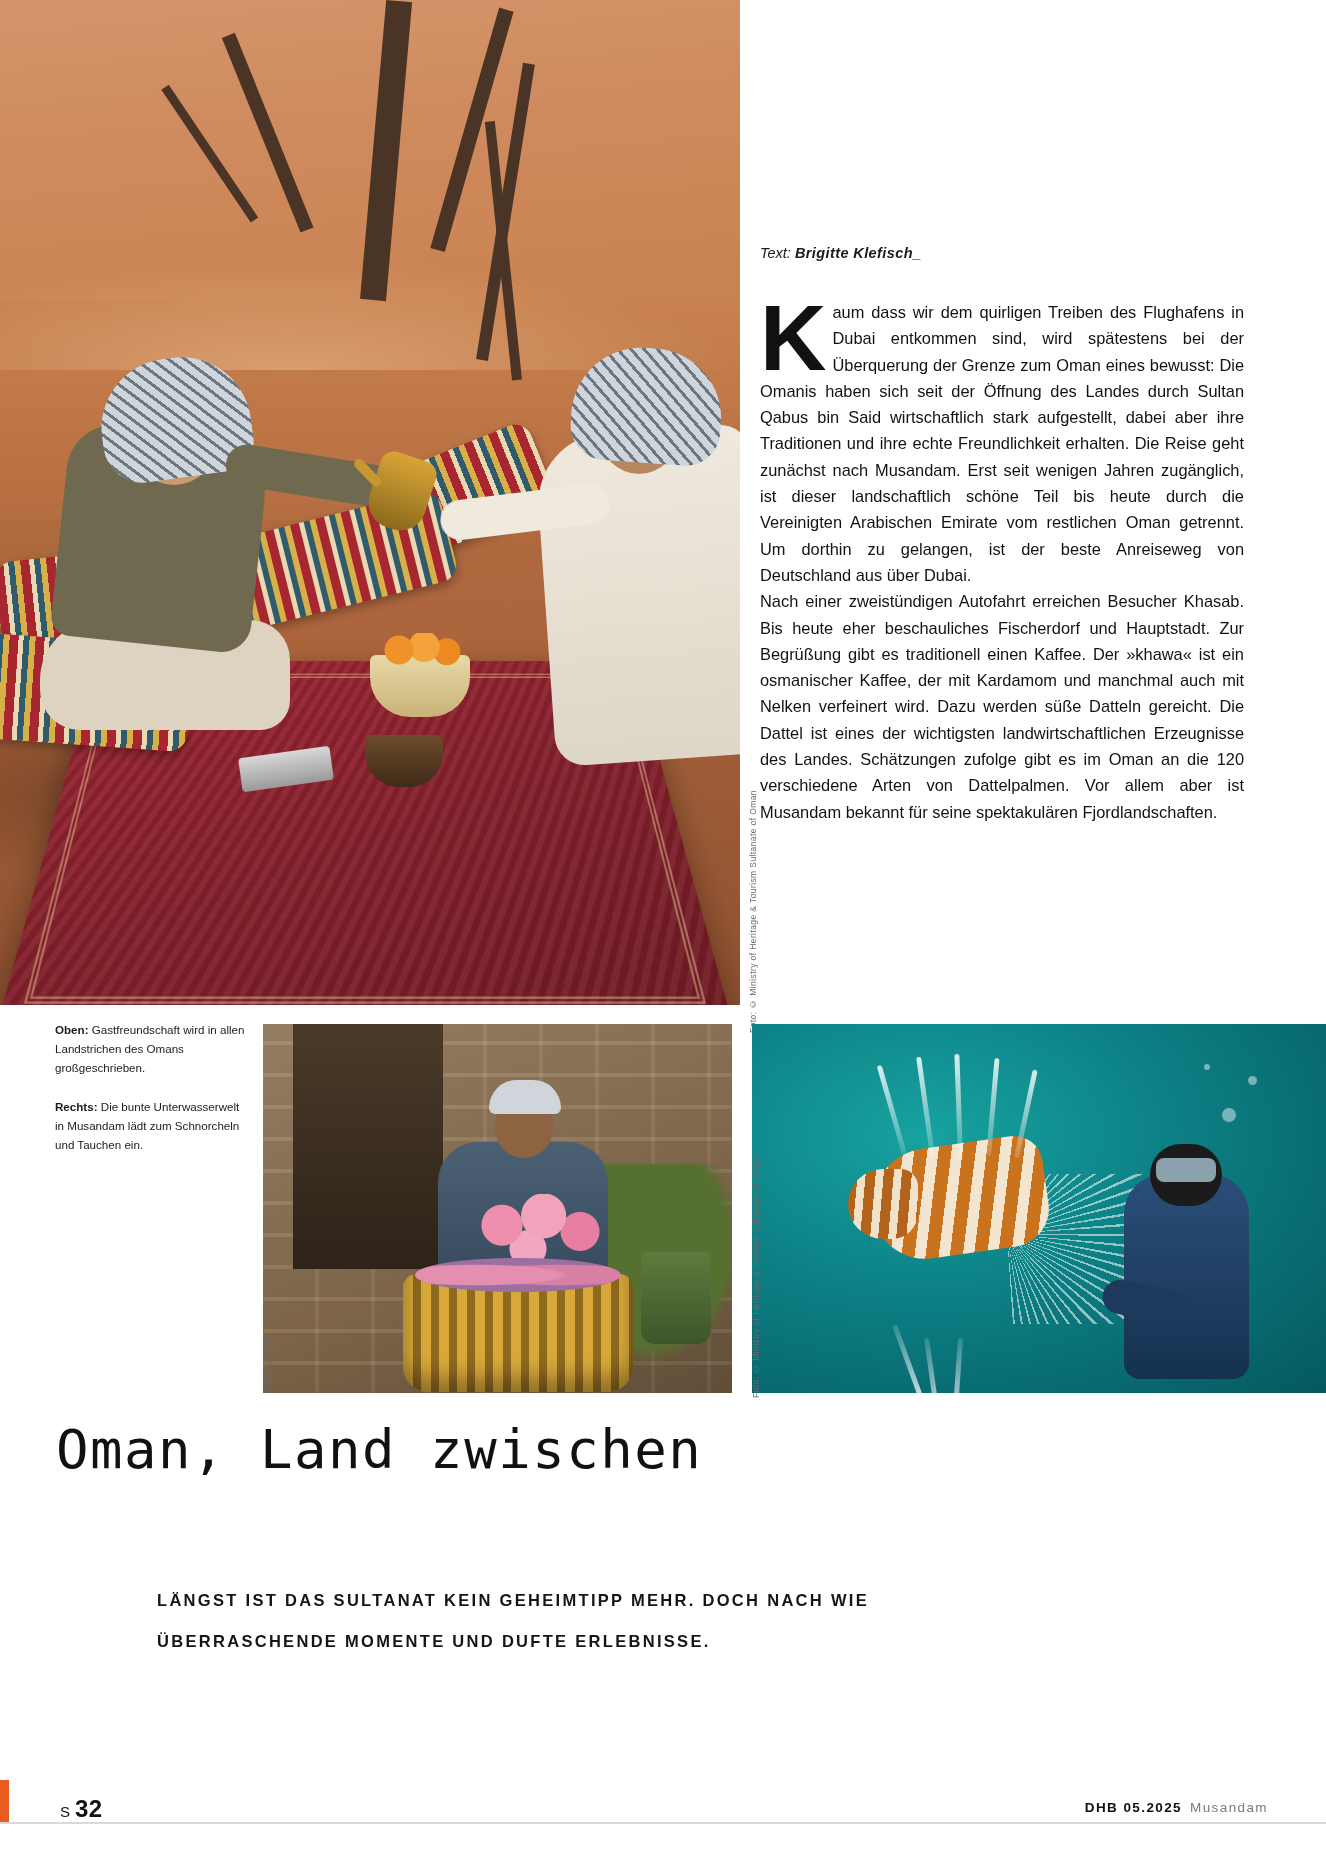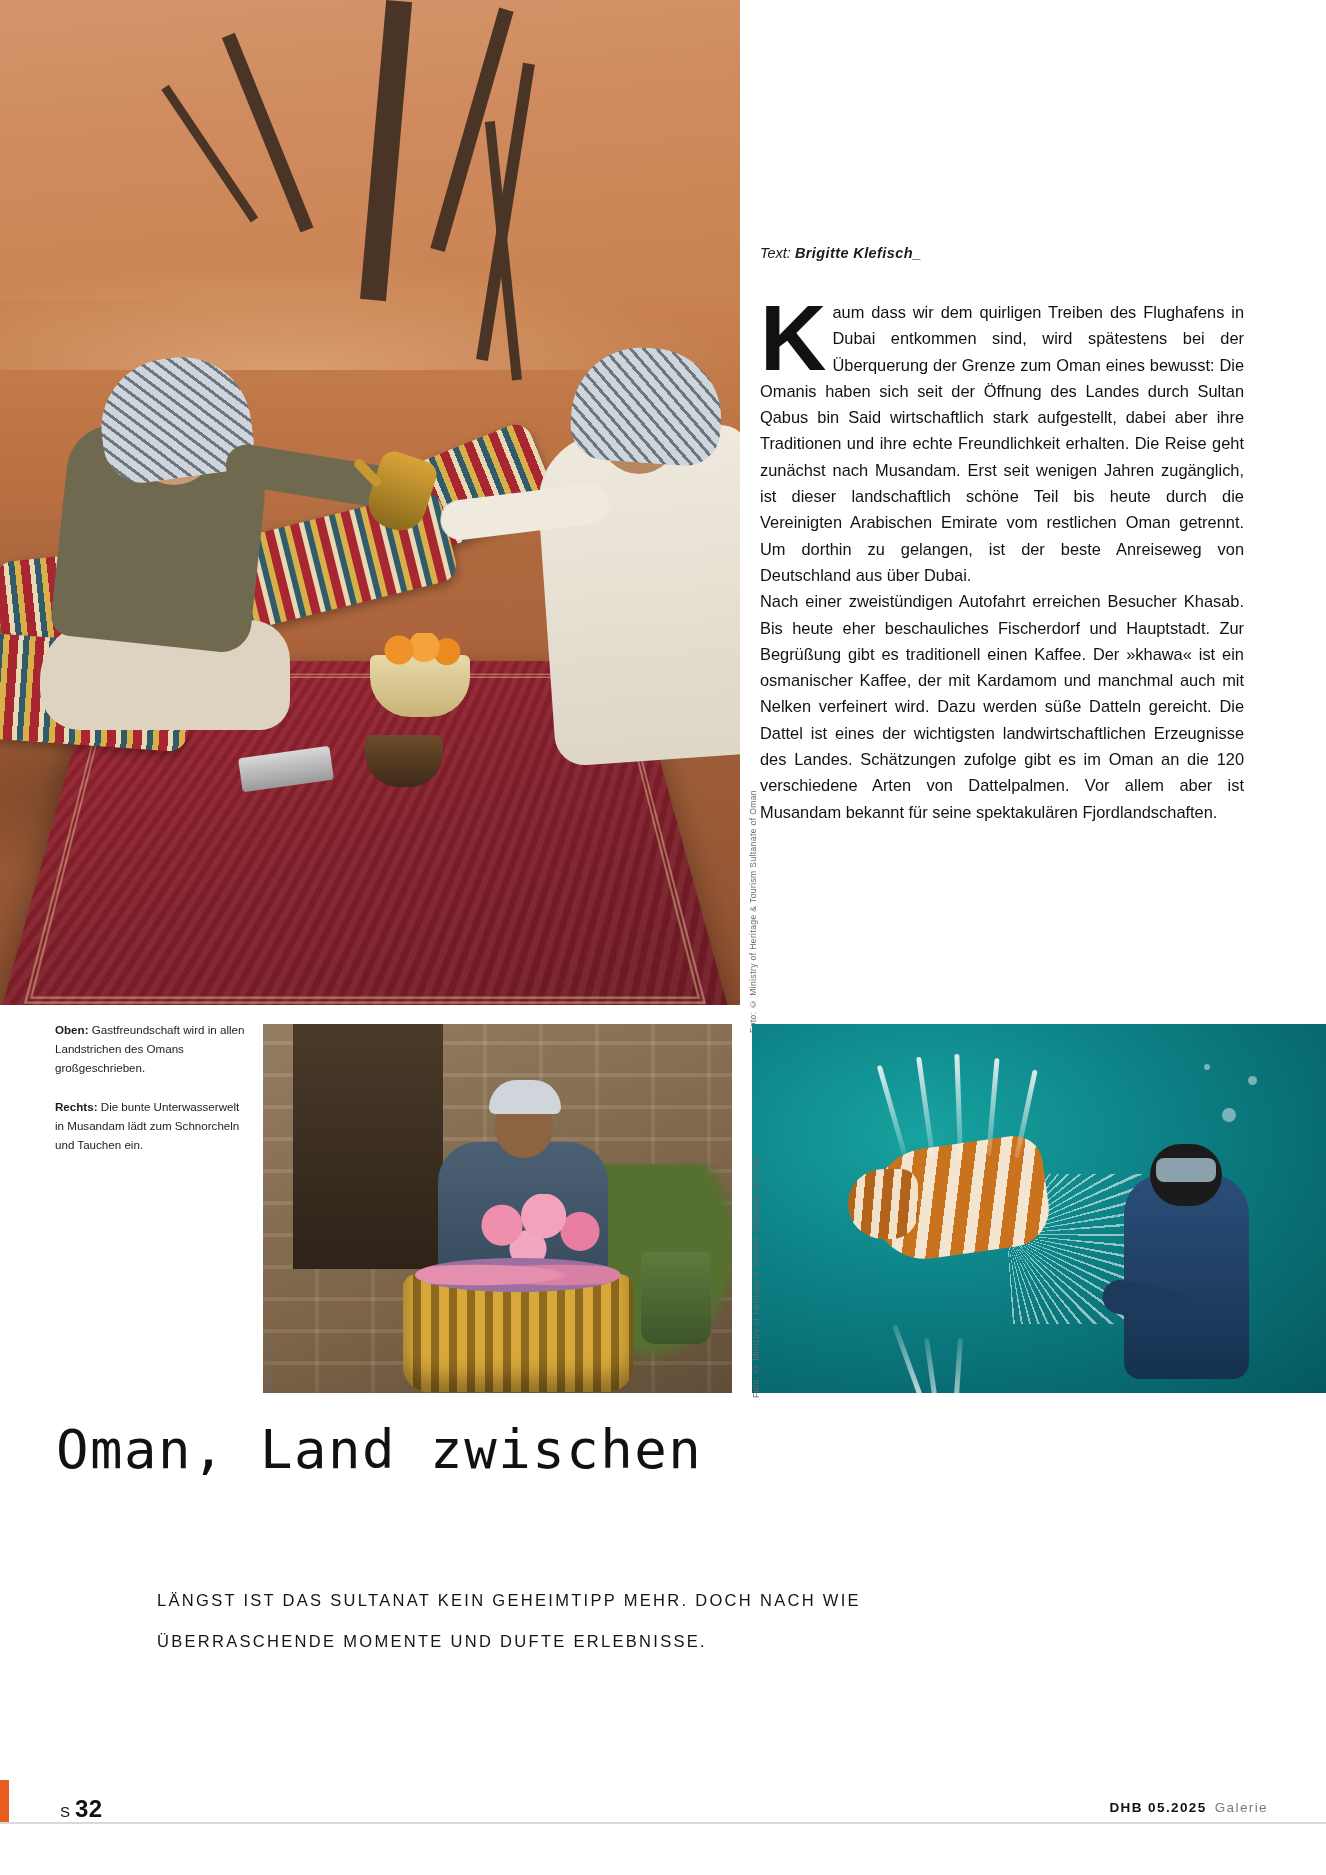--- a/index.html
+++ b/index.html
@@ -366,21 +366,21 @@
   }
   .headline .l2 { padding-left: 18px; }
 
   .standfirst {
     position: absolute;
     left: 157px;
     top: 1580px;
     width: 1000px;
     font-family: "Liberation Sans", sans-serif;
     font-size: 16.5px;
-    font-weight: normal;
+    font-weight: bold;
     line-height: 41px;
     letter-spacing: 2.3px;
     color: #151515;
   }
 
   
   .footer-rule {
     position: absolute;
     left: 0; top: 1822px; width: 100%; height: 2px;
     background: #d9d9d9;
@@ -523,14 +523,14 @@
   <div>LÄNGST IST DAS SULTANAT KEIN GEHEIMTIPP MEHR. DOCH NACH WIE</div>
   <div>ÜBERRASCHENDE MOMENTE UND DUFTE ERLEBNISSE.</div>
 </div>
 
 <div class="footer-tick"></div>
 <div class="footer-rule"></div>
 <div class="pagenum">
   <span class="s">S</span><span class="n">32</span>
 </div>
 <div class="footer-right">
-  <span class="brand">DHB 05.2025</span><span class="sec">Galerie</span>
+  <span class="brand">DHB 05.2025</span><span class="sec">Musandam</span>
 </div>
 
 </body></html>

